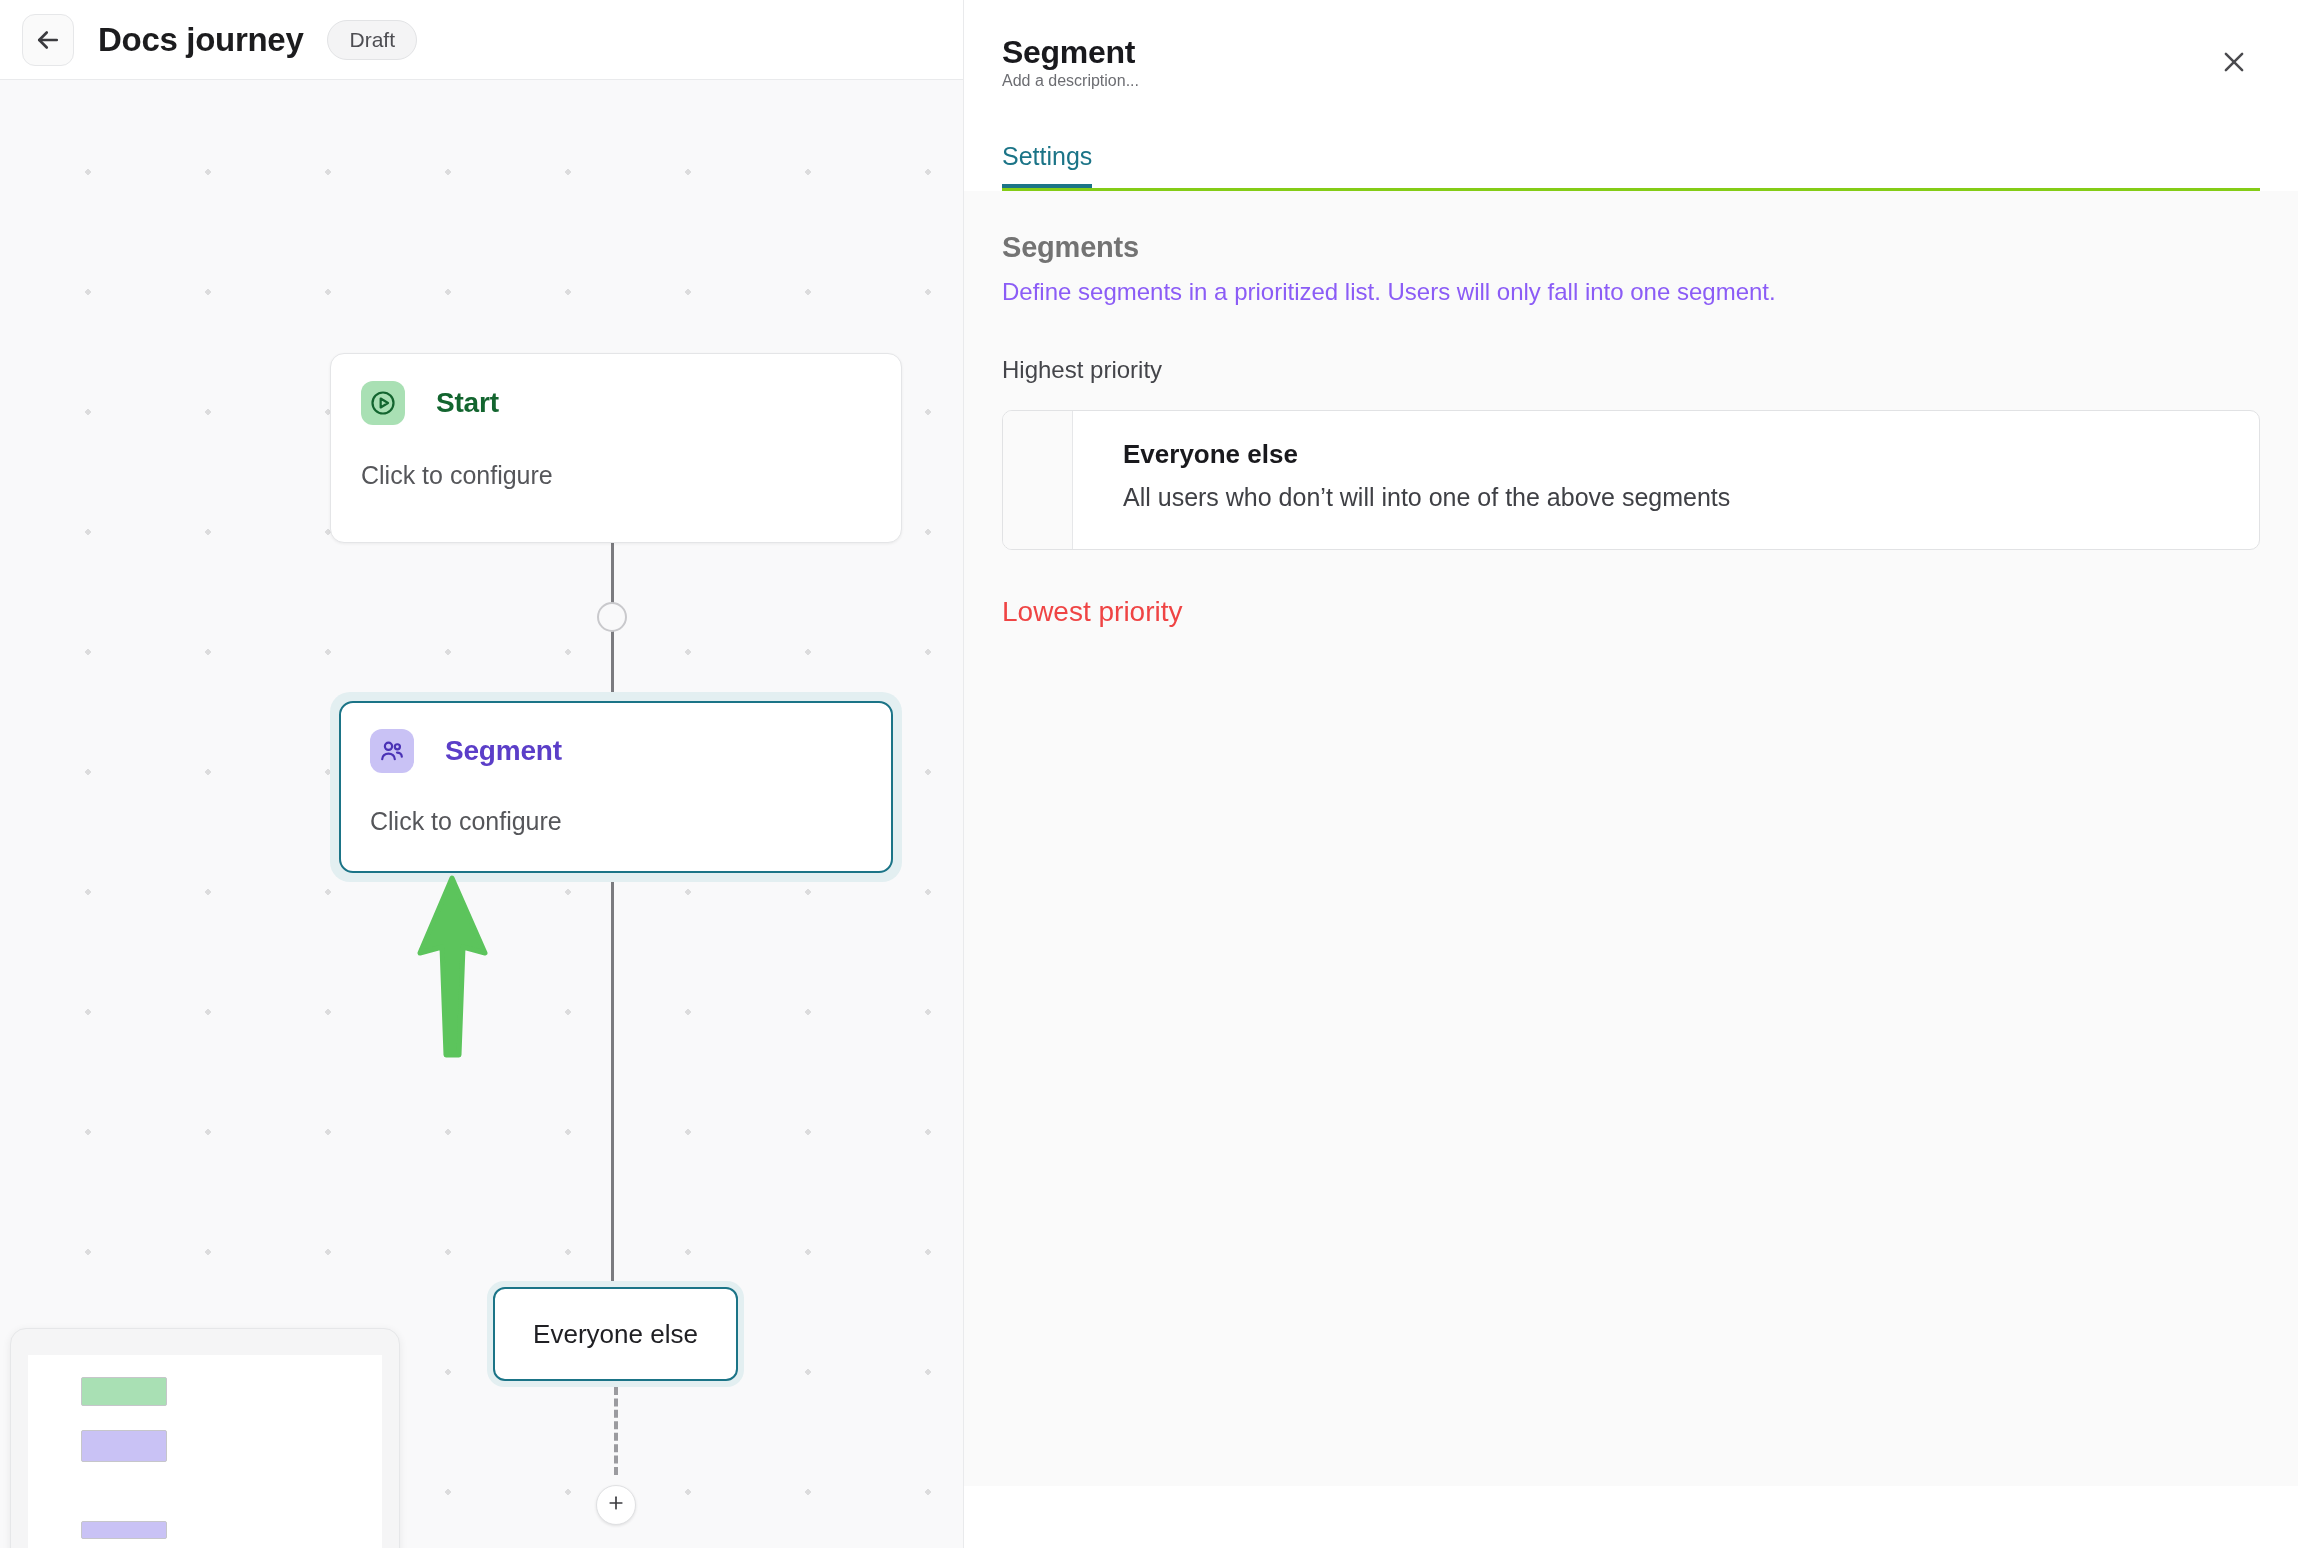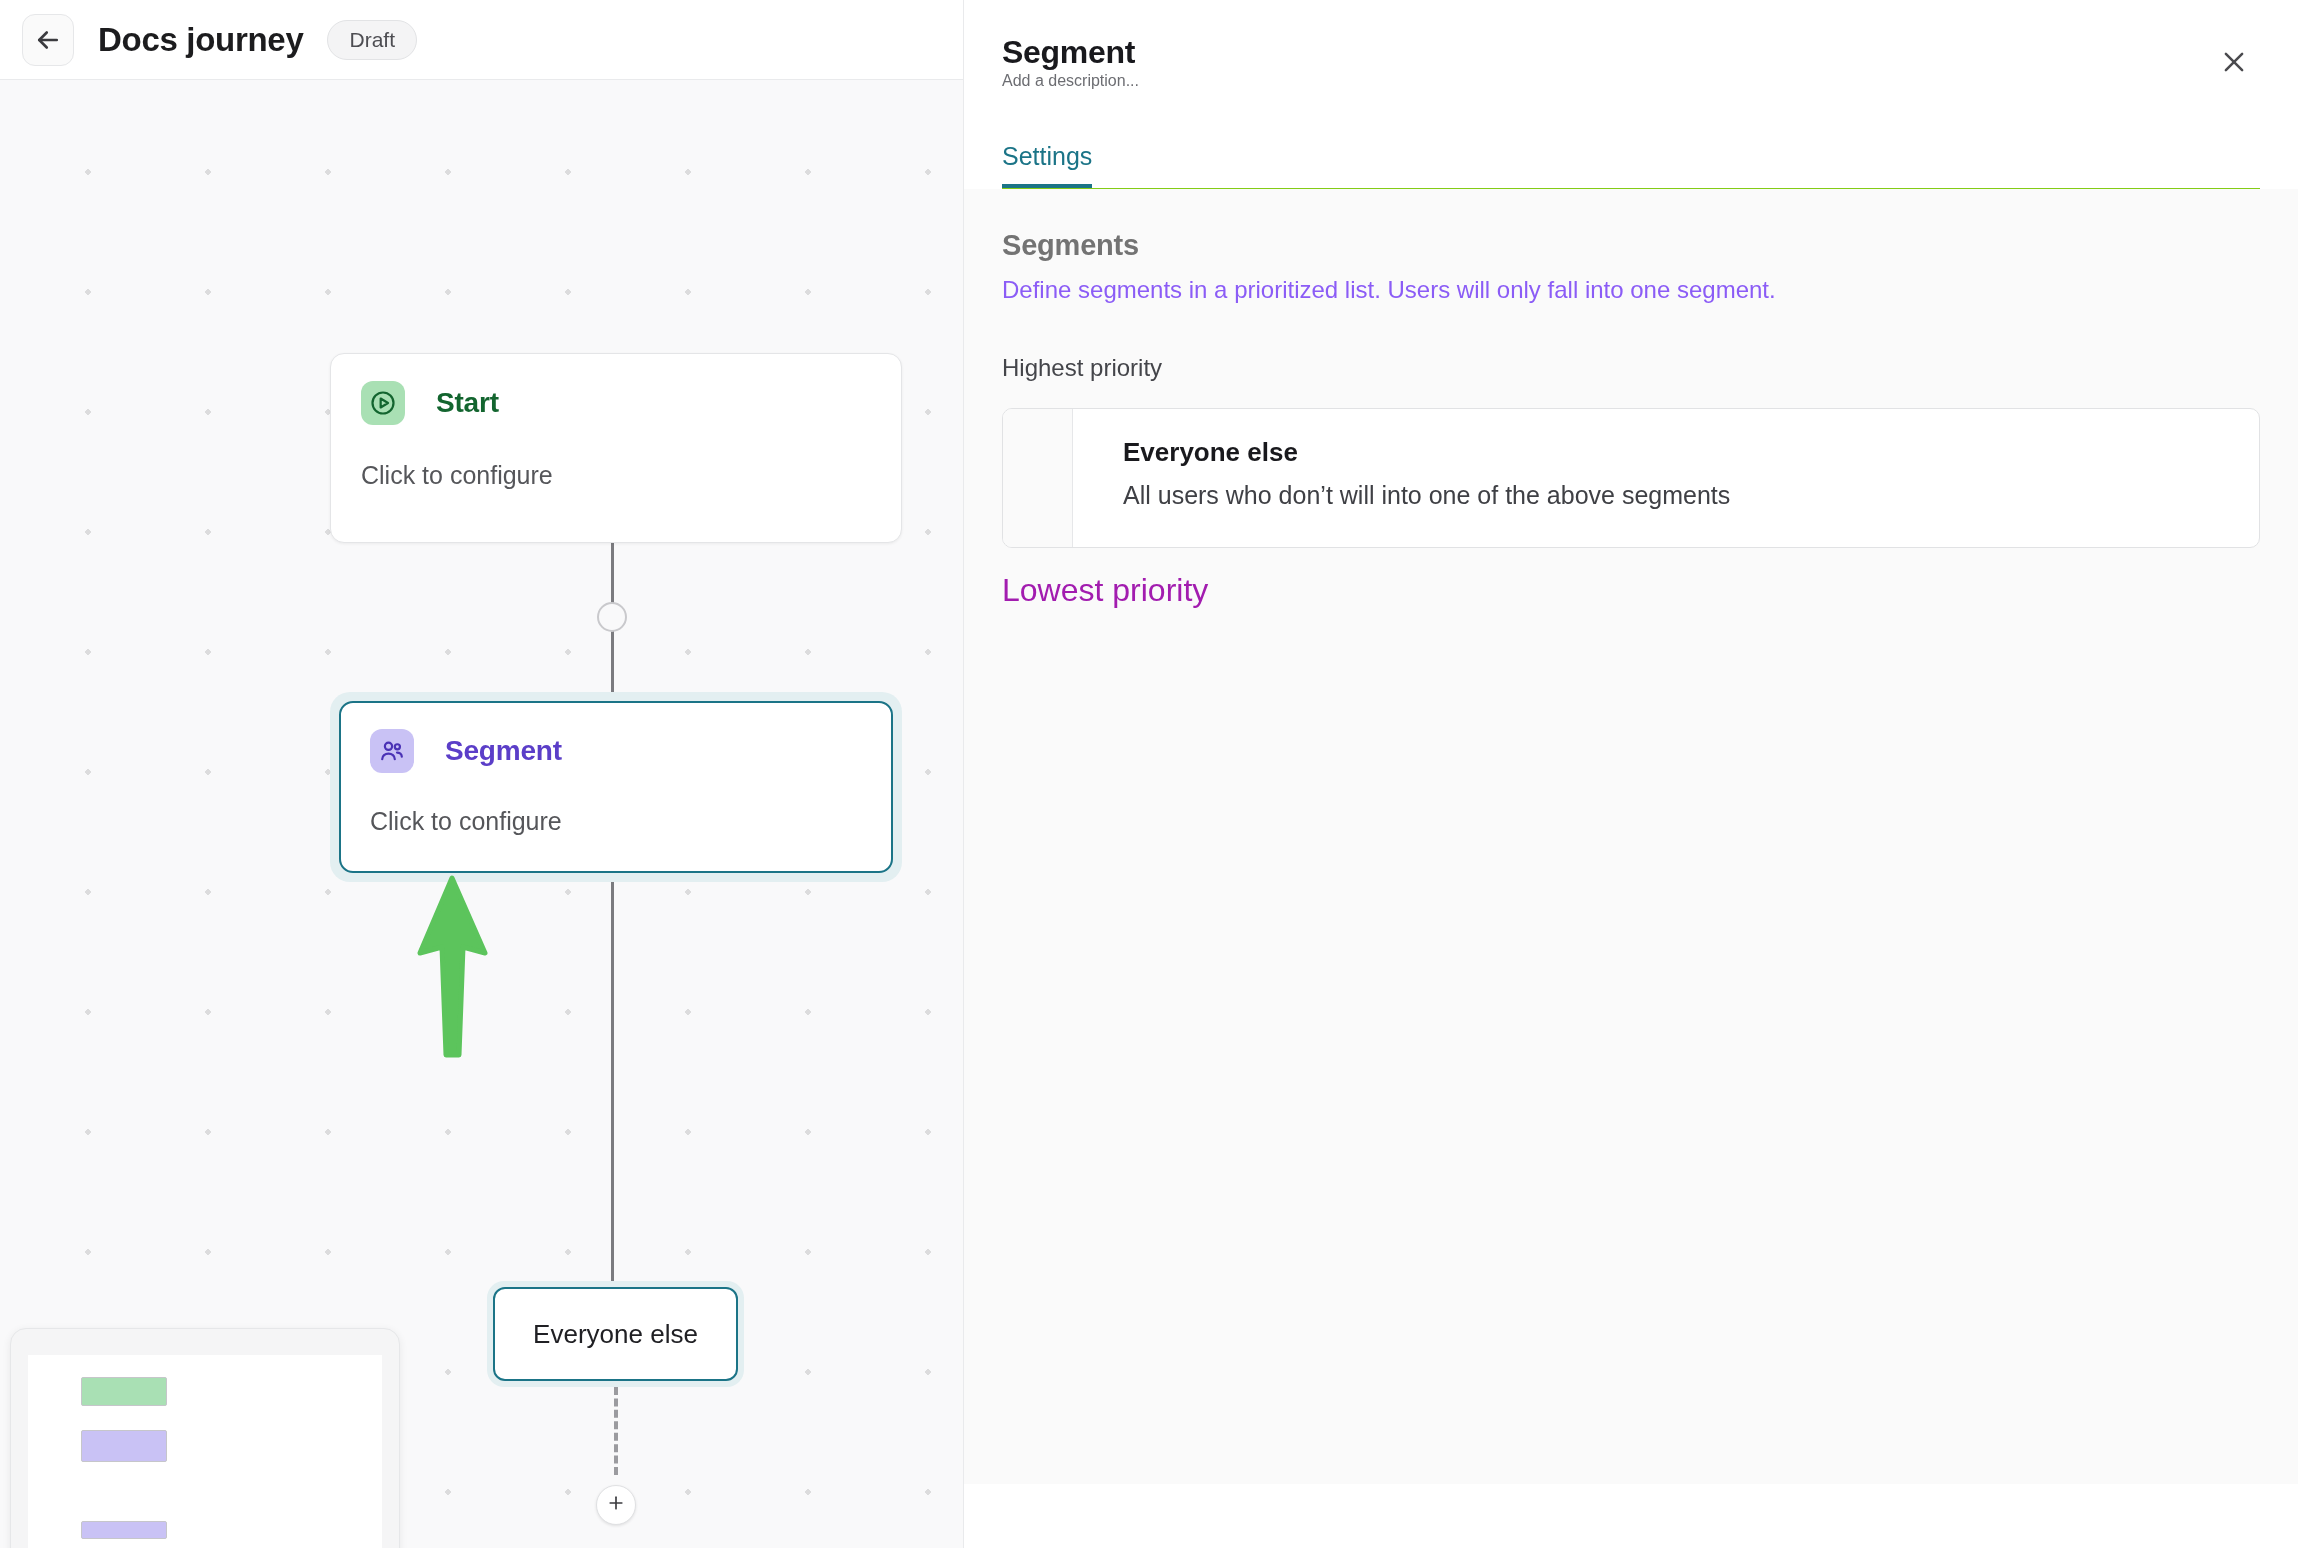--- a/index.html
+++ b/index.html
@@ -211,21 +211,21 @@
 
     </div>
   </div>
 
   <div style="position:relative; width:1335px; height:1548px; border-left:1px solid #e9eaec; background:#ffffff;">
 
     <div style="padding:34px 38px 0 38px; background:#ffffff;">
       <div style="font-size:32px; font-weight:700; color:#19191d; letter-spacing:-0.3px;">Segment</div>
       <div style="margin-top:1px; font-size:16px; color:#6c6d72; cursor:text;">Add a description...</div>
 
-      <div style="margin-top:52px; display:flex; gap:40px; border-bottom:1px solid #84cc16;">
+      <div style="margin-top:52px; display:flex; gap:40px; border-bottom:3px solid #84cc16;">
         <div style="padding-bottom:13px; border-bottom:4px solid #1b7487; font-size:25px; color:#1b7487; cursor:pointer;">Settings</div>
       </div>
     </div>
 
     <div style="padding:40px 38px 0 38px; background:#fafafa; height:calc(100% - 253px);">
 
       <div style="display:flex; align-items:flex-start; justify-content:space-between;">
         <div>
           <div style="font-size:29px; font-weight:700; color:#737373; letter-spacing:-0.2px;">Segments</div>
           <div style="margin-top:14px; font-size:24px; color:#8b5cf6;">Define segments in a prioritized list. Users will only fall into one segment.</div>
@@ -236,21 +236,21 @@
 
       <div style="margin-top:26px; display:flex; background:#ffffff; border:1px solid #e1e2e4;
                   border-radius:10px; overflow:hidden; height:140px;">
         <div style="width:70px; background:#fafafa; border-right:1px solid #e6e7e9; flex:none;"></div>
         <div style="padding:28px 0 0 50px;">
           <div style="font-size:26px; font-weight:700; color:#19191d;">Everyone else</div>
           <div style="margin-top:13px; font-size:25px; color:#3f4045;">All users who don’t will into one of the above segments</div>
         </div>
       </div>
 
-      <div style="margin-top:24px; font-size:32px; color:#a21caf;">Lowest priority</div>
+      <div style="margin-top:46px; font-size:28px; color:#ef4444;">Lowest priority</div>
     </div>
 
     <div style="position:absolute; right:44px; top:44px; width:40px; height:40px;
                 display:flex; align-items:center; justify-content:center; cursor:pointer;">
       <span>
         <svg width="30" height="30" viewBox="0 0 24 24" fill="none" stroke="#4a4a4e" stroke-width="2" stroke-linecap="round">
           <line x1="5.5" y1="5.5" x2="18.5" y2="18.5"></line>
           <line x1="18.5" y1="5.5" x2="5.5" y2="18.5"></line>
         </svg>
       </span>

